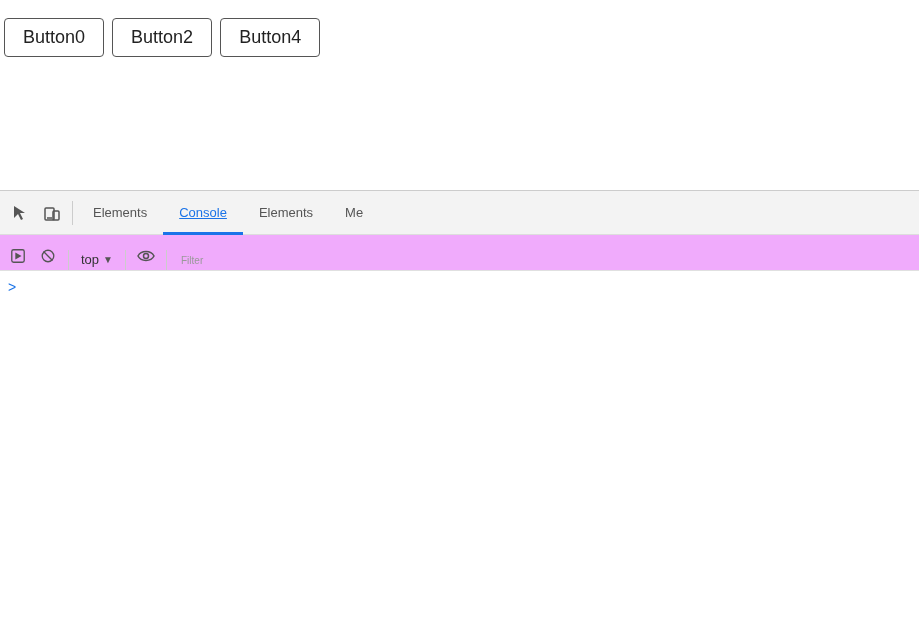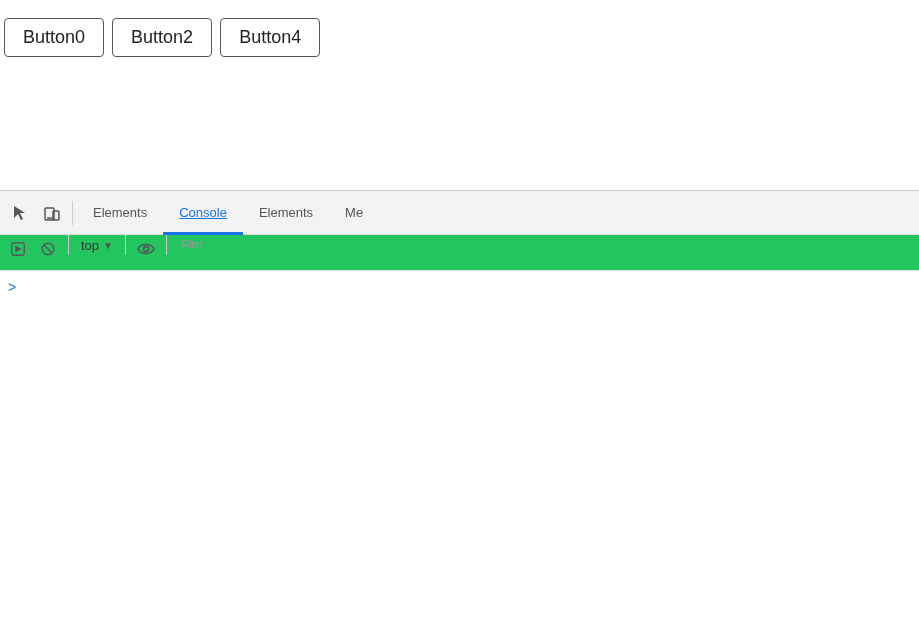--- a/index.html
+++ b/index.html
@@ -101,22 +101,22 @@
       bottom: 0;
       left: 0;
       right: 0;
       height: 2.5px;
       background: #1a73e8;
     }
 
     
     .console-toolbar {
       display: flex;
-      align-items: flex-start;
-      background: #22c55e;
+      align-items: flex-end;
+      background: #f0abfc;
       border-bottom: 1px solid #e0e0e0;
       height: 36px;
       padding: 0 4px;
       gap: 2px;
     }
 
     .console-icon-btn {
       width: 28px;
       height: 28px;
       display: flex;

